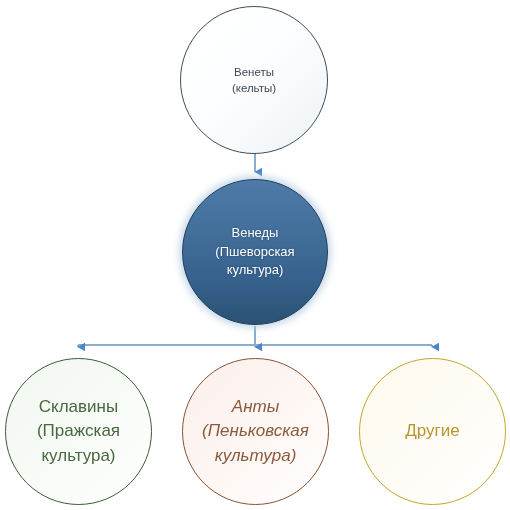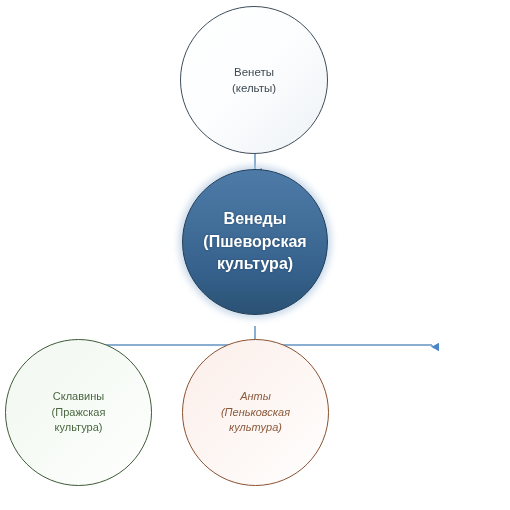--- a/index.html
+++ b/index.html
@@ -45,38 +45,38 @@
     height: 148px;
     border: 1px solid #3f4d59;
     background: linear-gradient(135deg, #ffffff 0%, #fdfeff 45%, #eef2f6 100%);
     color: #3f4a53;
     font-size: 11.5px;
   }
 
   
   #node-venedi {
     left: 182px;
-    top: 169px;
+    top: 179px;
     width: 146px;
     height: 146px;
     border: 1px solid #1f3d58;
     background: linear-gradient(to bottom, #4d7aa7 0%, #436f9b 35%, #35618c 70%, #2b5274 100%);
     color: #ffffff;
-    font-size: 16px;
-    font-weight: bold;
+    font-size: 13px;
+    font-weight: normal;
     box-shadow: 0 0 7px 3px rgba(174,198,222,0.70);
     text-shadow: 0 0 2px rgba(20,45,70,0.55);
   }
 
   
   .node-bottom {
-    top: 339px;
+    top: 358px;
     width: 147px;
     height: 147px;
-    font-size: 11px;
+    font-size: 17px;
   }
   #node-sklaviny {
     left: 5px;
     border: 1px solid #3e5b37;
     background: linear-gradient(135deg, #f2f7f1 0%, #f7fbf6 50%, #ffffff 100%);
     color: #4a6741;
   }
   #node-anty {
     left: 182px;
     border: 1px solid #8a5232;
@@ -140,14 +140,17 @@
 (Пражская
 культура)</span>
   </div>
 
   <div class="node node-bottom" id="node-anty">
     <span class="label">Анты
 (Пеньковская
 культура)</span>
   </div>
 
+  <div class="node node-bottom" id="node-drugie">
+    <span class="label">Другие</span>
+  </div>
 
 </div>
 
 </body></html>

